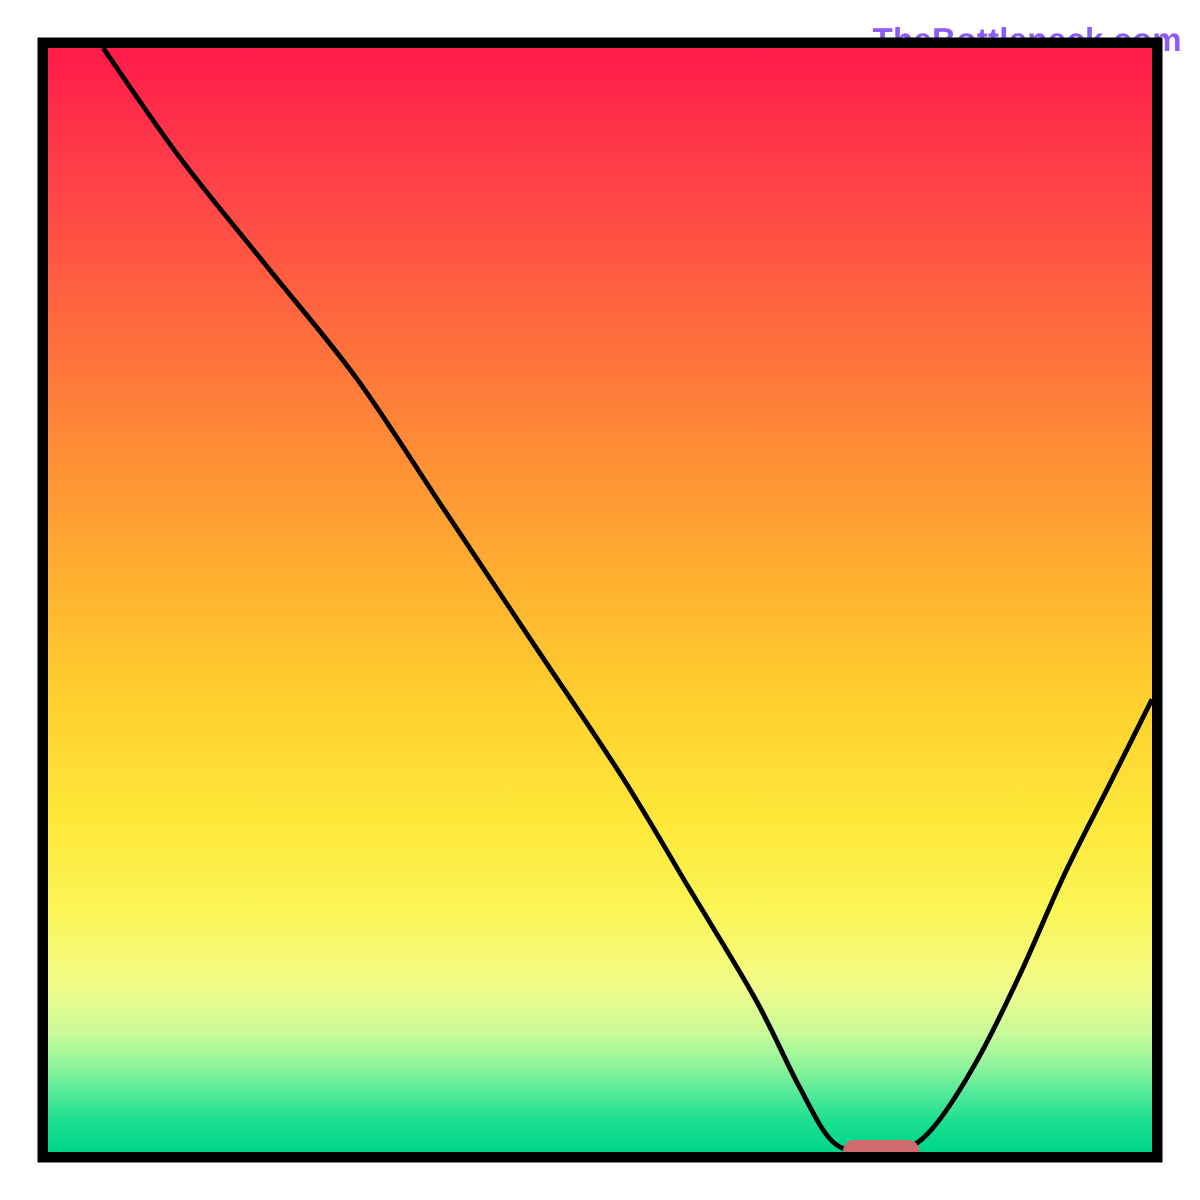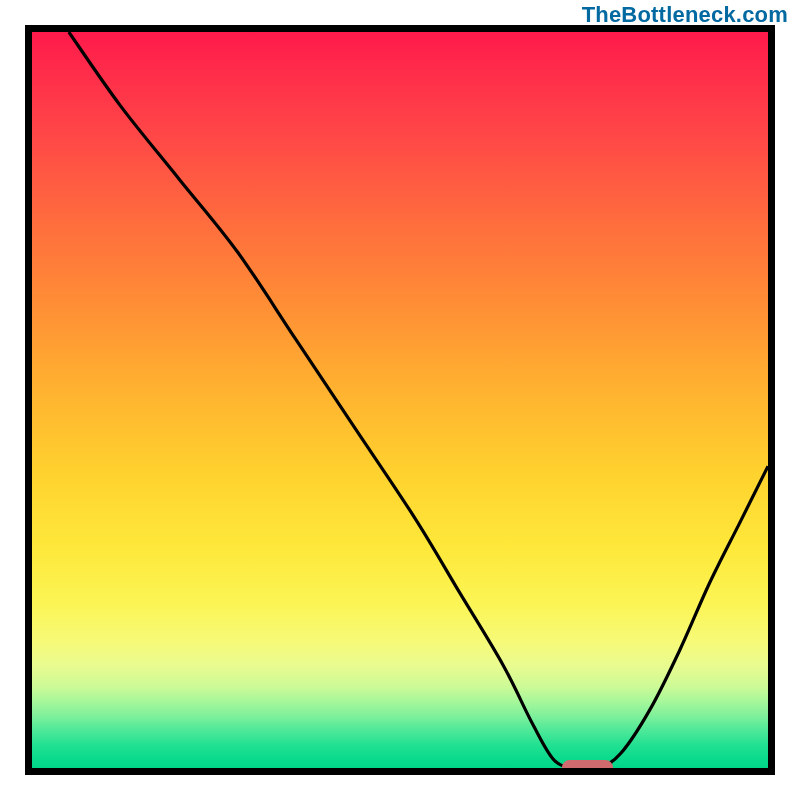--- a/index.html
+++ b/index.html
@@ -11,25 +11,25 @@
     overflow: hidden;
     font-family: Arial, Helvetica, sans-serif;
   }
   .root {
     position: relative;
     width: 800px;
     height: 800px;
   }
   .watermark {
     position: absolute;
-    top: 2px;
+    top: 14px;
     right: 12px;
     font-size: 22px;
     font-weight: 600;
-    color: #0369a1;
+    color: #8b5cf6;
     letter-spacing: 0.2px;
   }
   .plot-frame {
     position: absolute;
     left: 25px;
     top: 25px;
     width: 750px;
     height: 750px;
     border: 7px solid #000;
     box-sizing: border-box;

